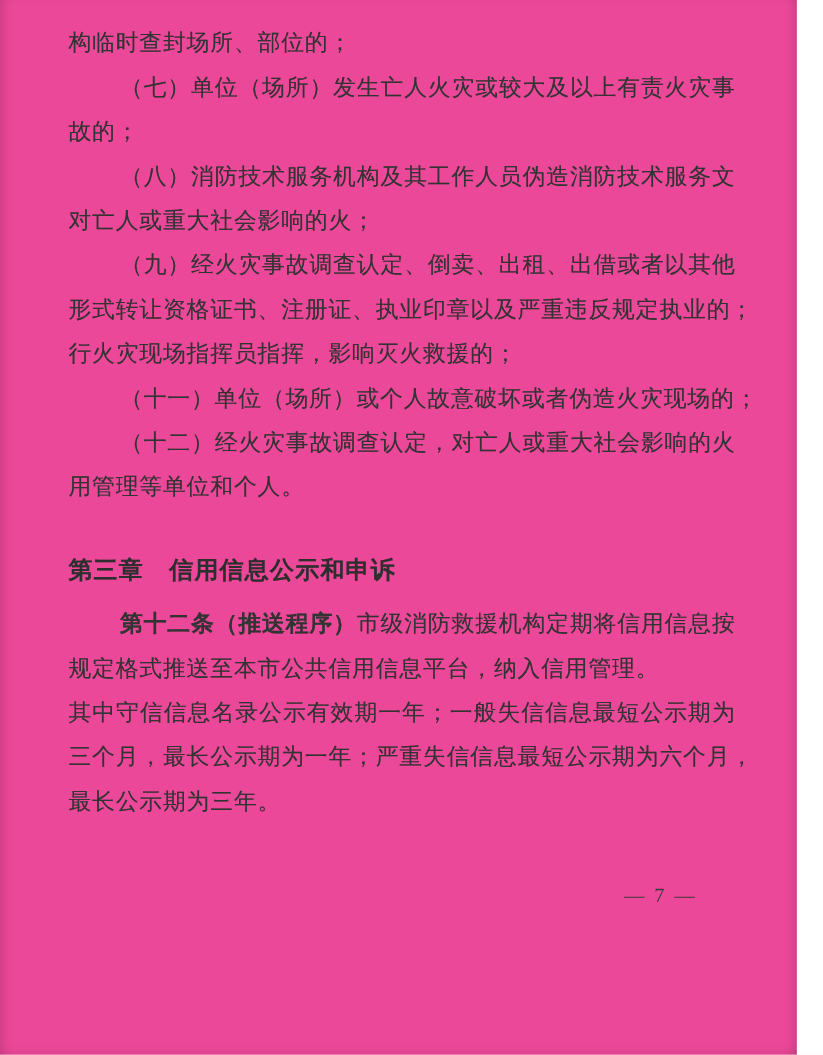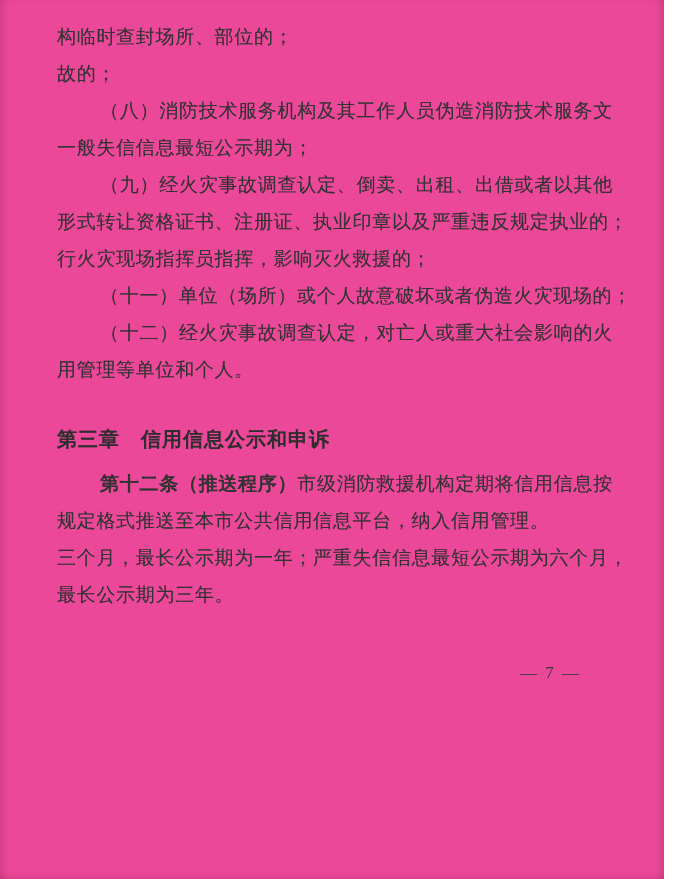--- a/index.html
+++ b/index.html
@@ -63,36 +63,38 @@
     color: #3a3a3a;
   }
 </style>
 </head>
 <body>
 
 <div class="page">
 
   <div>
     <p class="line end">构临时查封场所、部位的；</p>
+    <p class="line full indent">（七）单位（场所）发生亡人火灾或较大及以上有责火灾事</p>
     <p class="line end">故的；</p>
     <p class="line full indent">（八）消防技术服务机构及其工作人员伪造消防技术服务文</p>
-    <p class="line end">一般失信信息最短公示期为；</p>
+    <p class="line end">对亡人或重大社会影响的火；</p>
     <p class="line full indent">（九）经火灾事故调查认定、倒卖、出租、出借或者以其他</p>
     <p class="line full">形式转让资格证书、注册证、执业印章以及严重违反规定执业的；</p>
     <p class="line end">行火灾现场指挥员指挥，影响灭火救援的；</p>
     <p class="line full indent">（十一）单位（场所）或个人故意破坏或者伪造火灾现场的；</p>
     <p class="line full indent">（十二）经火灾事故调查认定，对亡人或重大社会影响的火</p>
     <p class="line end">用管理等单位和个人。</p>
   </div>
 
   <h2 class="chapter">第三章　信用信息公示和申诉</h2>
 
   <div>
     <p class="line full indent"><span class="art-label">第十二条（推送程序）</span><span>市级消防救援机构定期将信用信息按</span></p>
     <p class="line end">规定格式推送至本市公共信用信息平台，纳入信用管理。</p>
 
+    <p class="line full">其中守信信息名录公示有效期一年；一般失信信息最短公示期为</p>
     <p class="line full">三个月，最长公示期为一年；严重失信信息最短公示期为六个月，</p>
     <p class="line end">最长公示期为三年。</p>
   </div>
 
   <p class="footer-line"><span>— 7 —</span></p>
 
 </div>
 
 </body></html>

